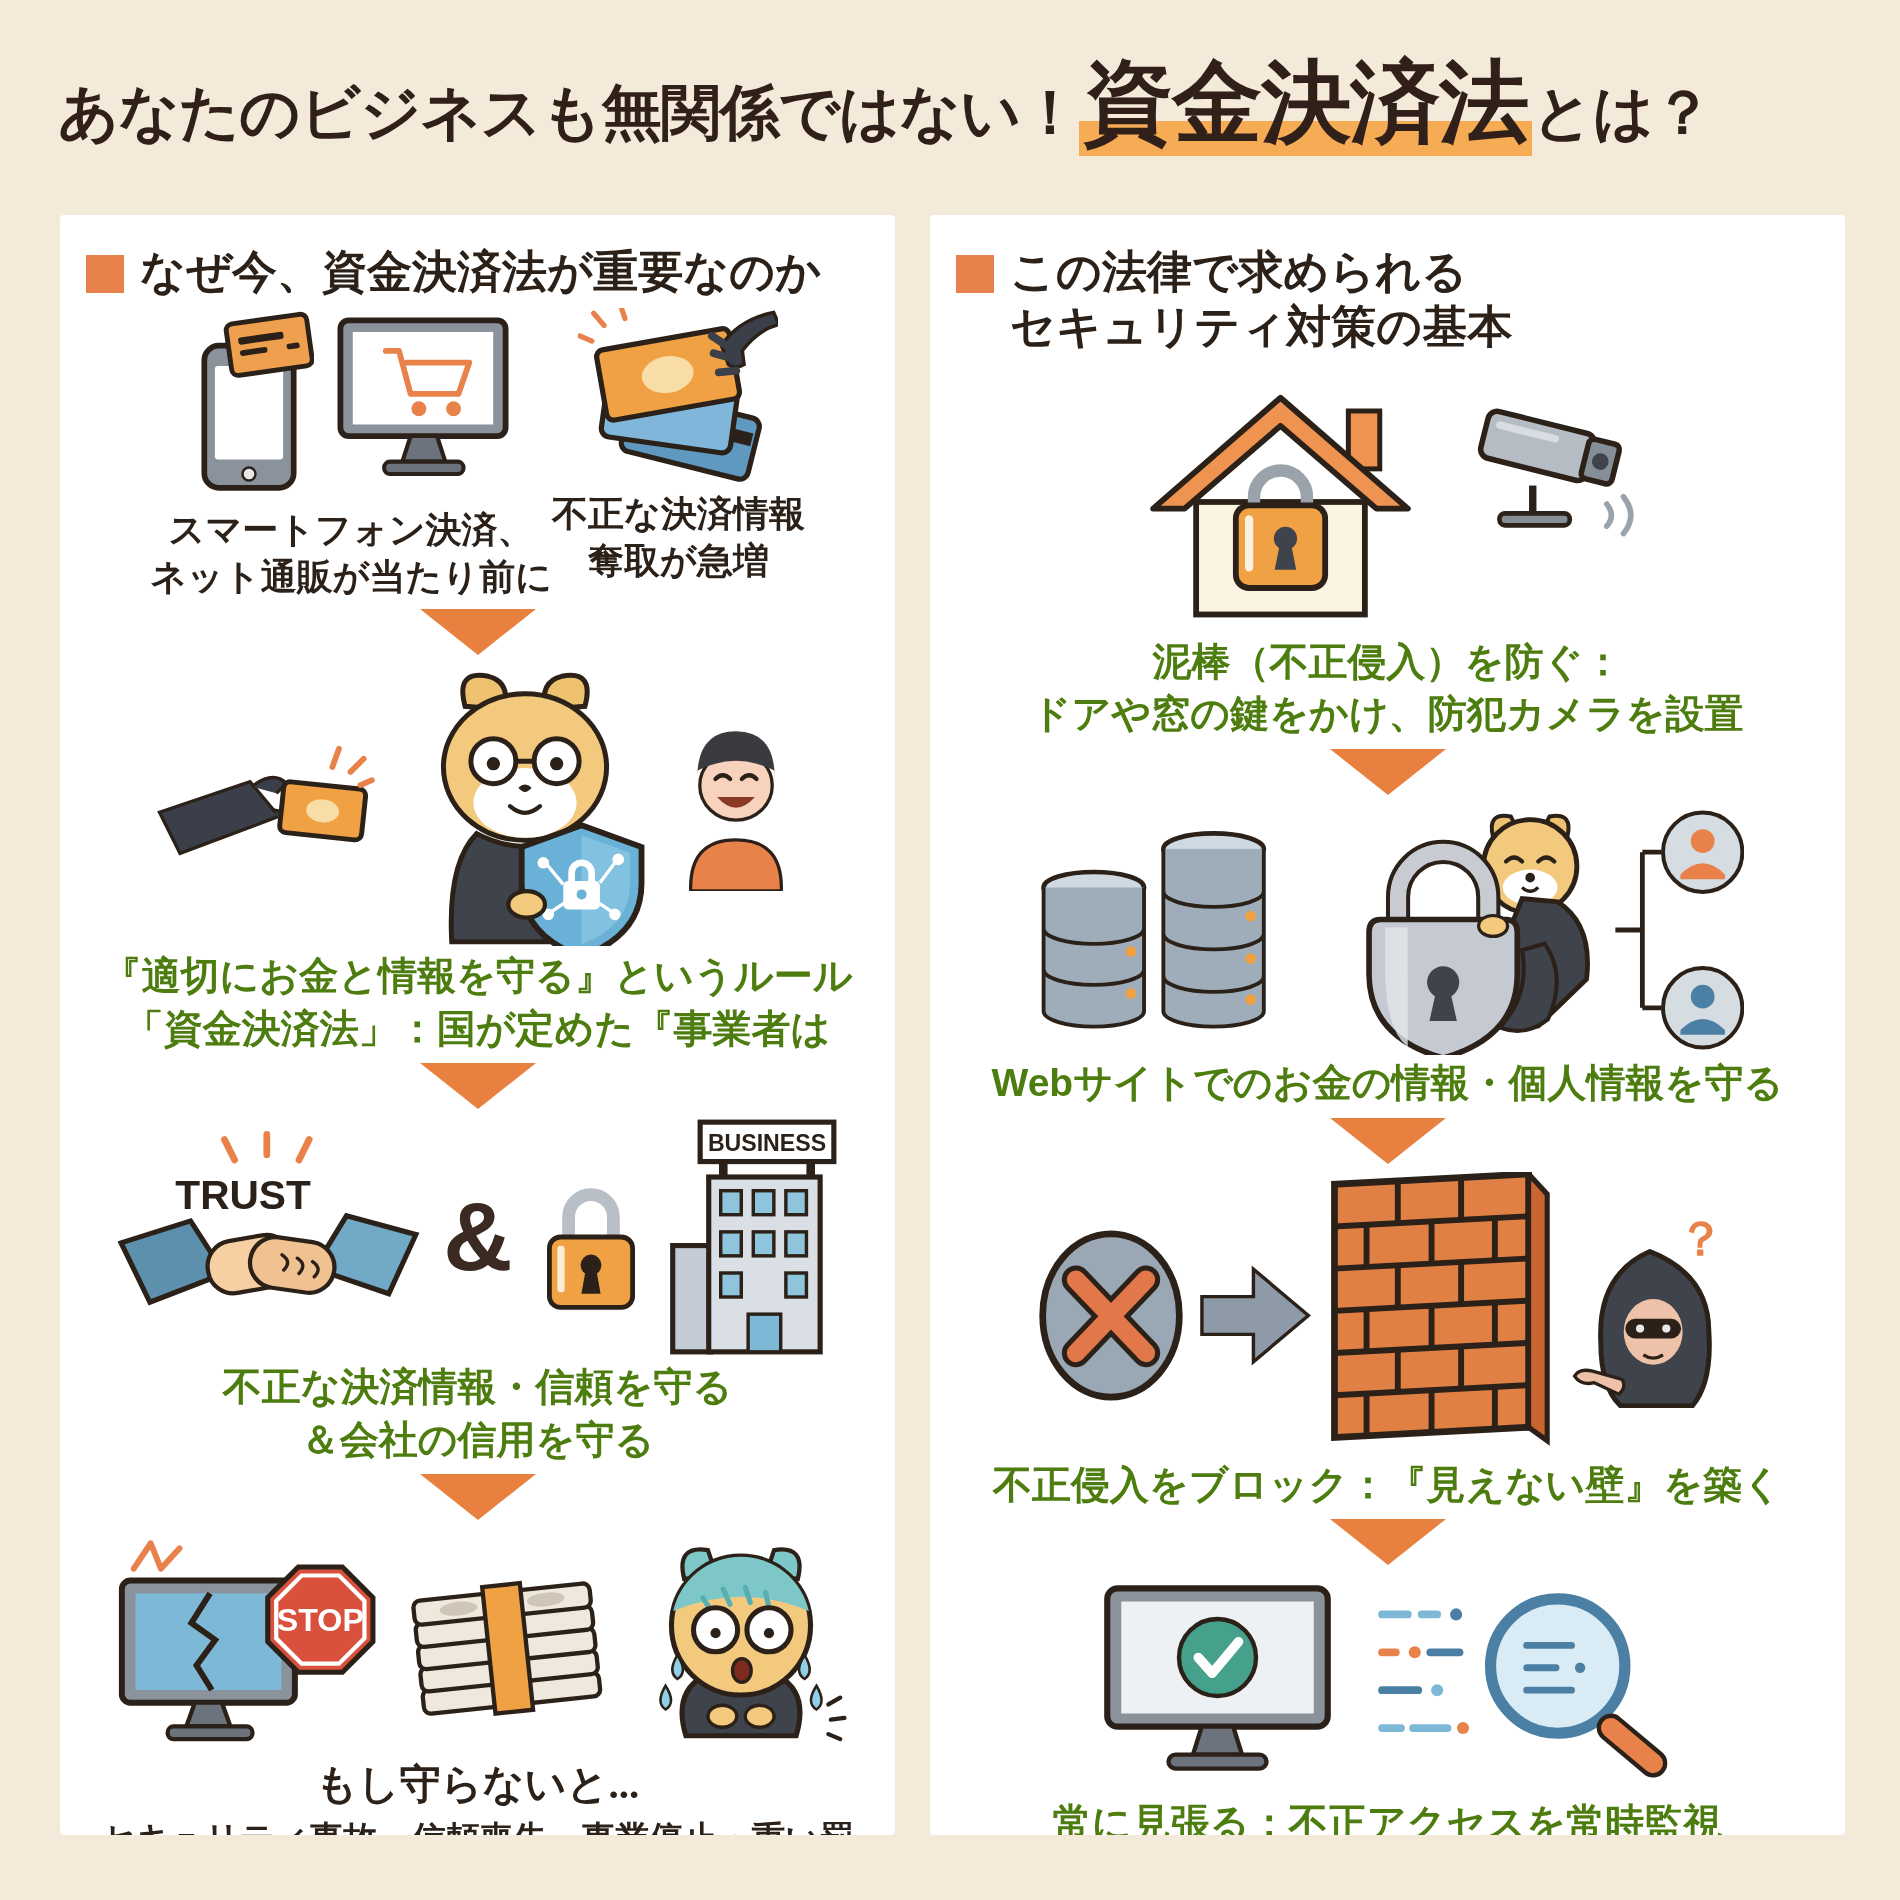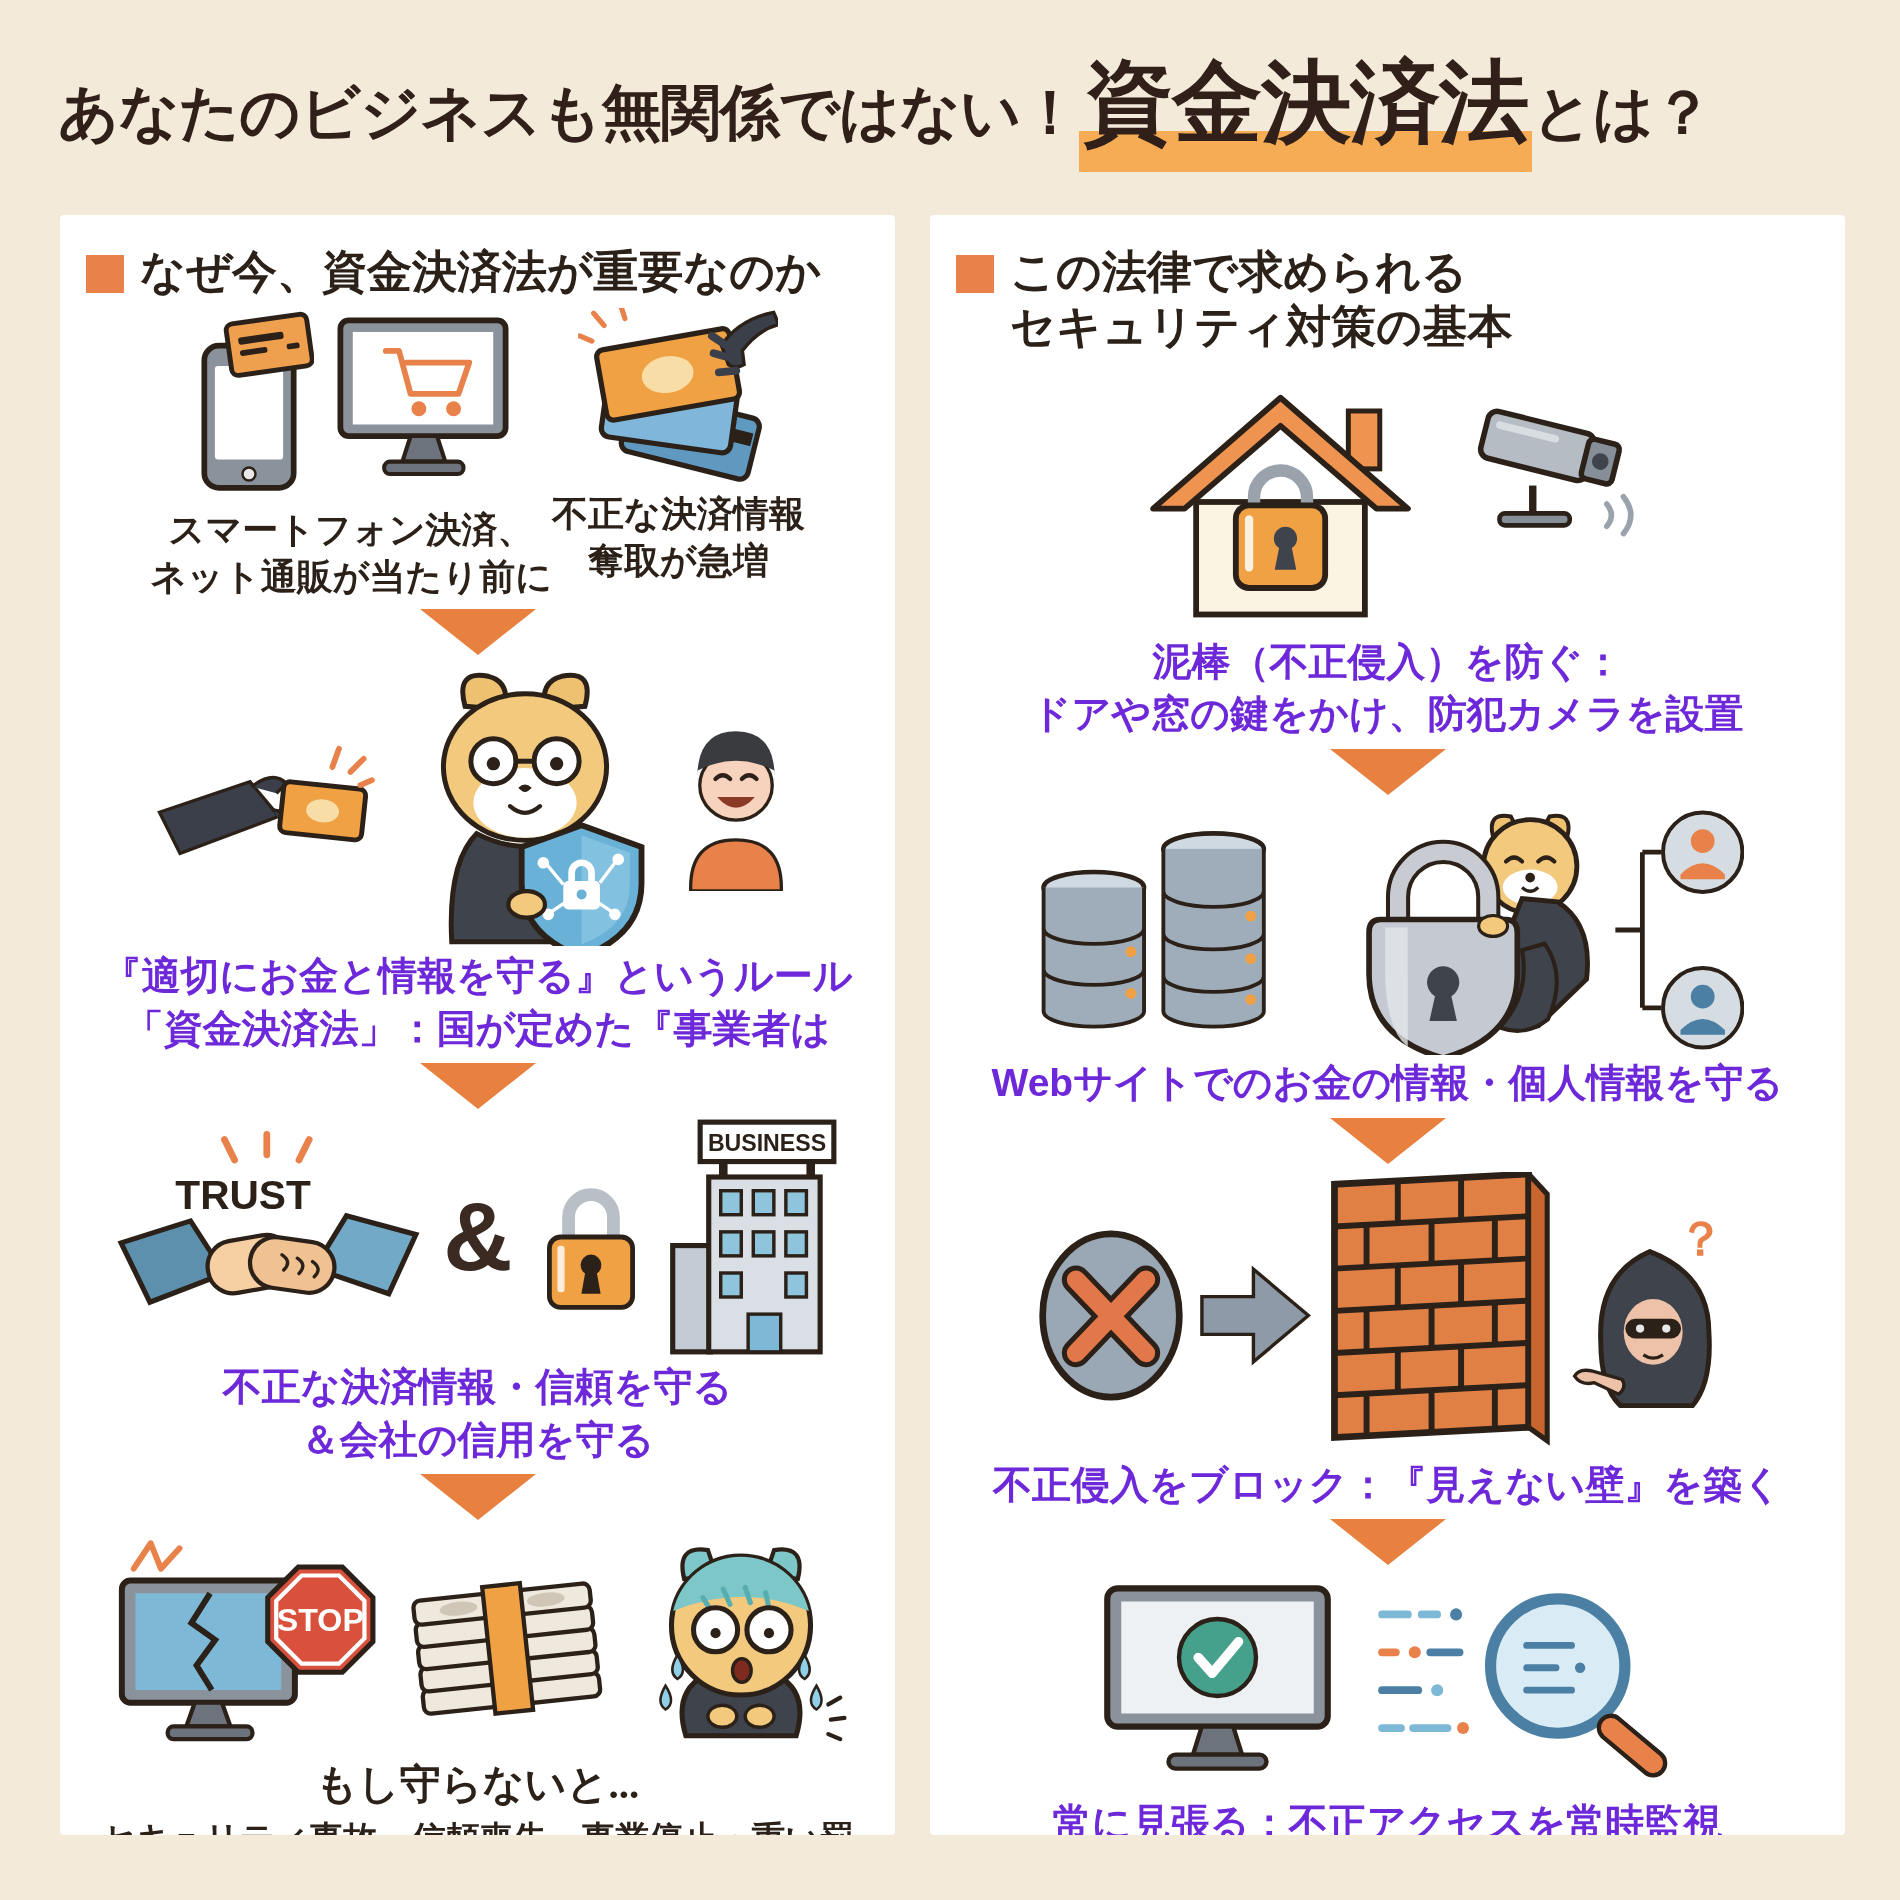--- a/index.html
+++ b/index.html
@@ -9,21 +9,21 @@
     font-family:"Liberation Sans","DejaVu Sans",sans-serif;
     color:#2b2118;
   }
   
   .title{
     position:absolute;top:42px;left:58px;width:1790px;
     font-size:60px;font-weight:900;color:#31201a;letter-spacing:-1px;
     white-space:nowrap;
   }
   .title .hl{
-    font-size:90px;font-weight:900;padding:0 4px 20px;
+    font-size:90px;font-weight:900;padding:0 4px 4px;
     background:linear-gradient(transparent 66%, #f6ac55 66%);
   }
   
   .cards{
     position:absolute;top:215px;left:60px;width:1785px;height:1620px;
     display:flex;gap:35px;
   }
   .card{
     background:#ffffff;border-radius:4px;box-sizing:border-box;
     padding:30px 26px 22px;display:flex;flex-direction:column;
@@ -37,21 +37,21 @@
   }
   .sq{width:38px;height:38px;background:#e8824a;flex:none;margin-top:10px;}
   .row{display:flex;align-items:center;justify-content:center;}
   .col{display:flex;flex-direction:column;align-items:center;}
   .tri{
     width:0;height:0;border-left:58px solid transparent;
     border-right:58px solid transparent;border-top:46px solid #e8813f;
     margin:8px auto;flex:none;
   }
   .cap{font-size:36px;font-weight:700;text-align:center;line-height:1.32;color:#2b2118;}
-  .cap-lg{font-size:39px;font-weight:800;text-align:center;line-height:1.35;color:#6d28d9;}
+  .cap-lg{font-size:39px;font-weight:800;text-align:center;line-height:1.35;color:#4d7c0f;}
   .cap-lg .ln, .cap .ln{display:block;}
   .amp{font-size:96px;font-weight:900;color:#3a2a22;margin:0 10px;}
   .mt8{margin-top:8px;} .mt4{margin-top:4px;}
   svg{display:block;}
   svg text{font-family:"Liberation Sans","DejaVu Sans",sans-serif;}
 </style>
 </head>
 <body>
 
 <div class="title">

